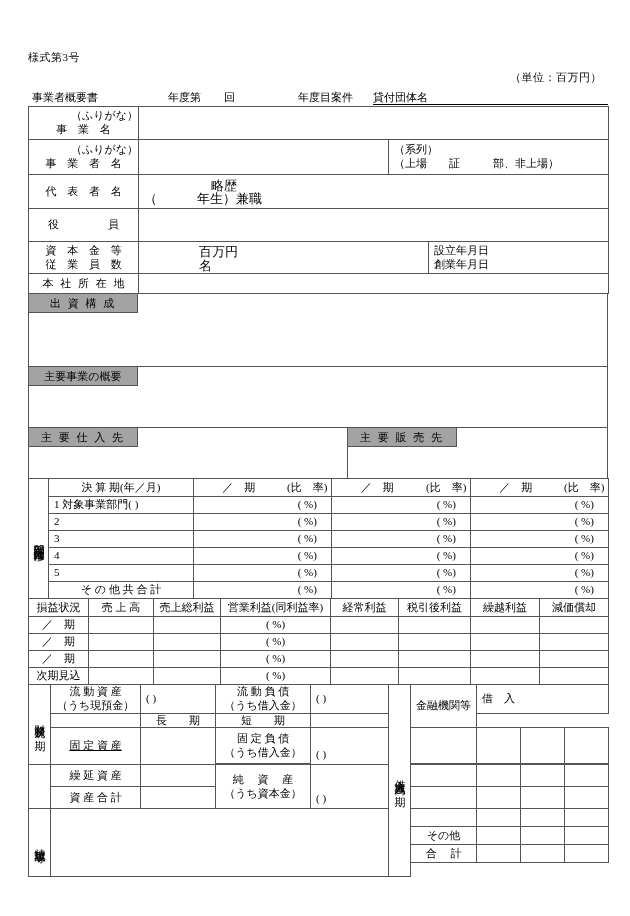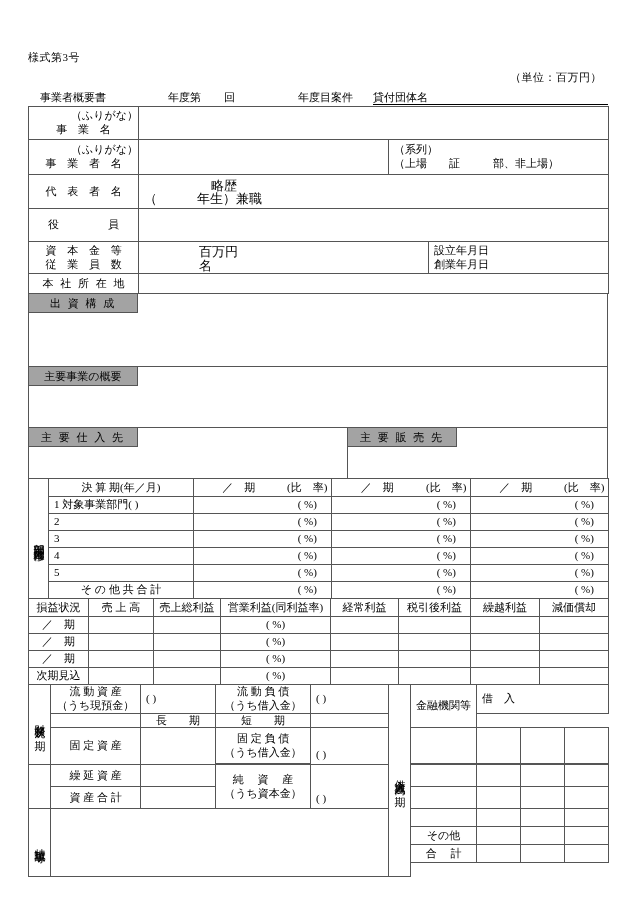--- a/index.html
+++ b/index.html
@@ -41,21 +41,21 @@
   }
   .title-row {
     position: absolute;
     left: 28px;
     top: 90px;
     width: 580px;
     height: 16px;
     font-size: 11px;
     white-space: nowrap;
   }
-  .title-row .t-main   { position: absolute; left: 12px;  top: 0; }
+  .title-row .t-main   { position: absolute; left: 4px;  top: 0; }
   .title-row .t-year   { position: absolute; left: 140px; top: 0; }
   .title-row .t-times  { position: absolute; left: 196px; top: 0; }
   .title-row .t-case   { position: absolute; left: 270px; top: 0; }
   .title-row .t-lender { position: absolute; left: 345px; top: 0; }
   .title-row .t-line {
     position: absolute;
     left: 345px;
     top: 14px;
     width: 235px;
     border-bottom: 1px solid #000;
@@ -454,21 +454,21 @@
         <td colspan="3" class="pad-l left" style="height:13px;">借　入</td>
       </tr>
 
       <tr>
         <td></td>
         <td class="center">長　　期</td>
         <td class="center">短　　期</td>
       </tr>
 
       <tr>
-        <td rowspan="2" class="center" style="height:36px;">固  定  資  産</td>
+        <td rowspan="2" class="center" style="height:36px;text-decoration:underline;">固  定  資  産</td>
         <td rowspan="2"></td>
         <td class="center">
           <div>固  定  負  債</div>
           <div>（うち借入金）</div>
         </td>
         <td rowspan="2" class="left" style="padding-left:5px; vertical-align:bottom; padding-bottom:3px;">(            )</td>
 
         <td></td>
         <td></td>
         <td></td>

